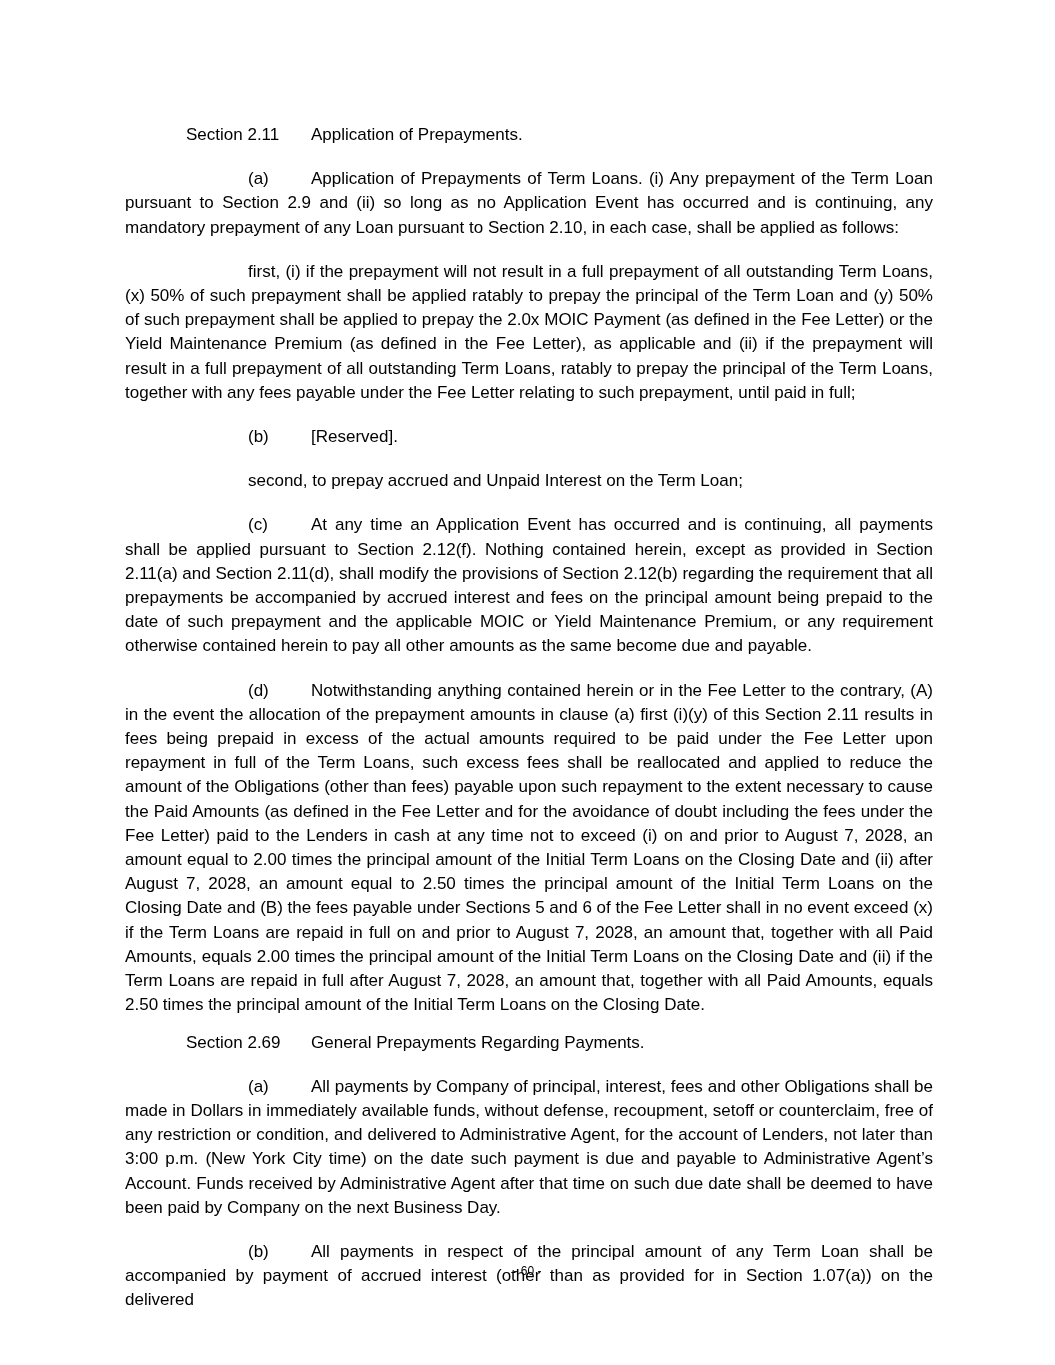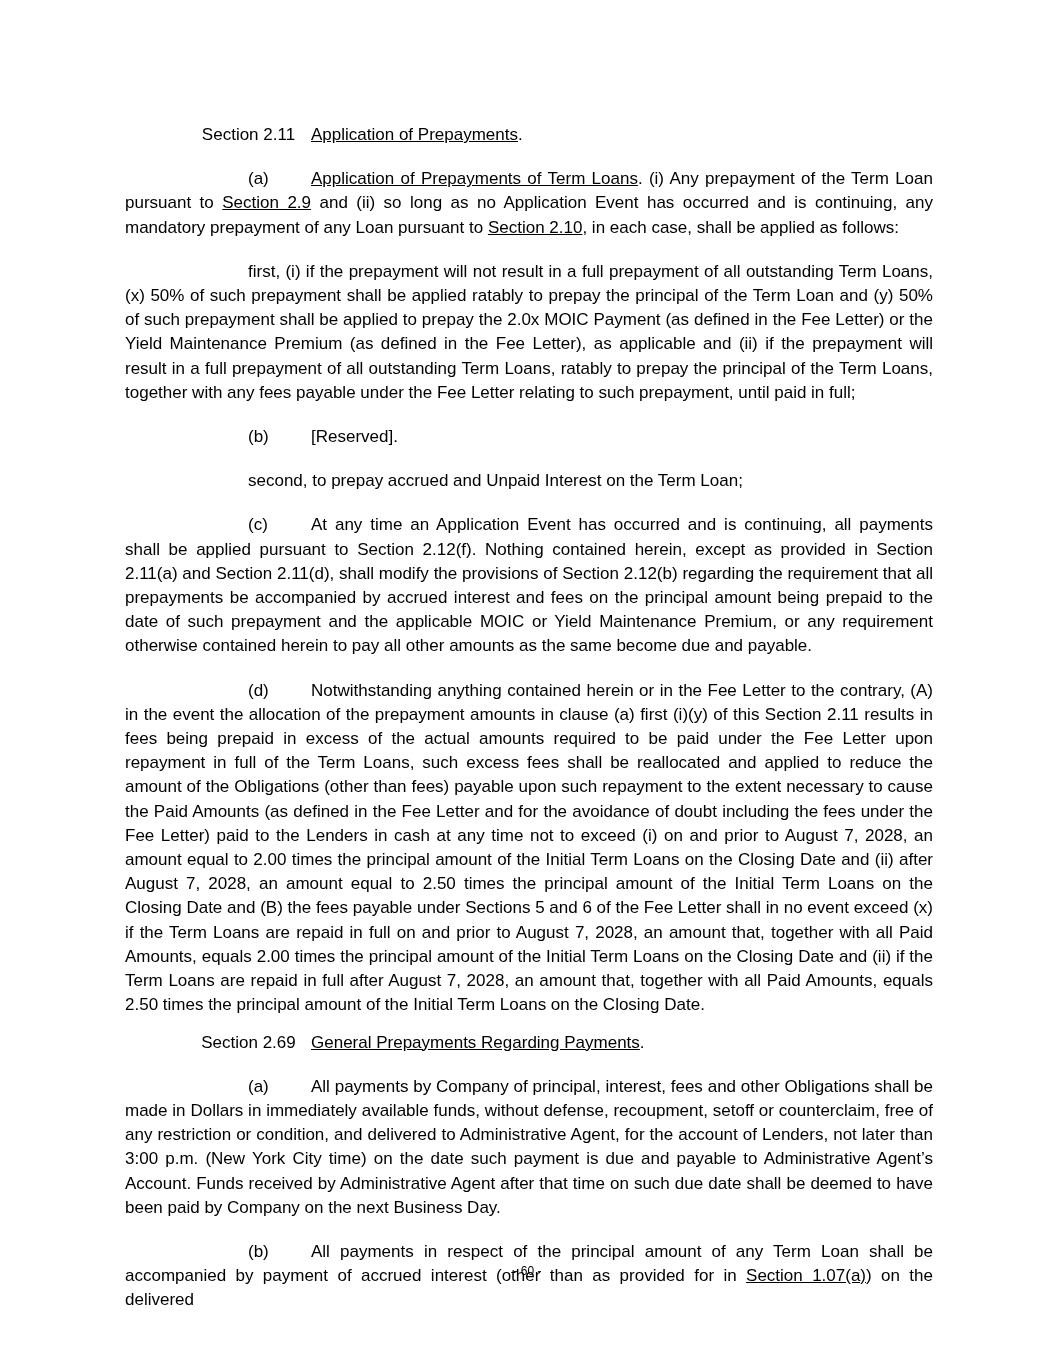--- a/index.html
+++ b/index.html
@@ -27,23 +27,23 @@
   }
   .block.heading {
     margin-top: 5px;
     margin-bottom: 19px;
     text-align: left;
   }
   .indent { display: inline-block; height: 1px; vertical-align: baseline; }
   .ind-h { width: 61px; }
   .ind-p { width: 123px; }
   .label { display: inline-block; vertical-align: baseline; }
-  .lbl-h { width: 125px; text-align: center; }
+  .lbl-h { width: 125px; }
   .lbl-p { width: 63px; }
-  .u { text-decoration: underline; }
+  .u { }
   .footer {
     position: absolute;
     left: 0;
     right: 0;
     bottom: 82px;
     text-align: center;
     font-size: 12px;
     color: #000000;
   }
 </style>

